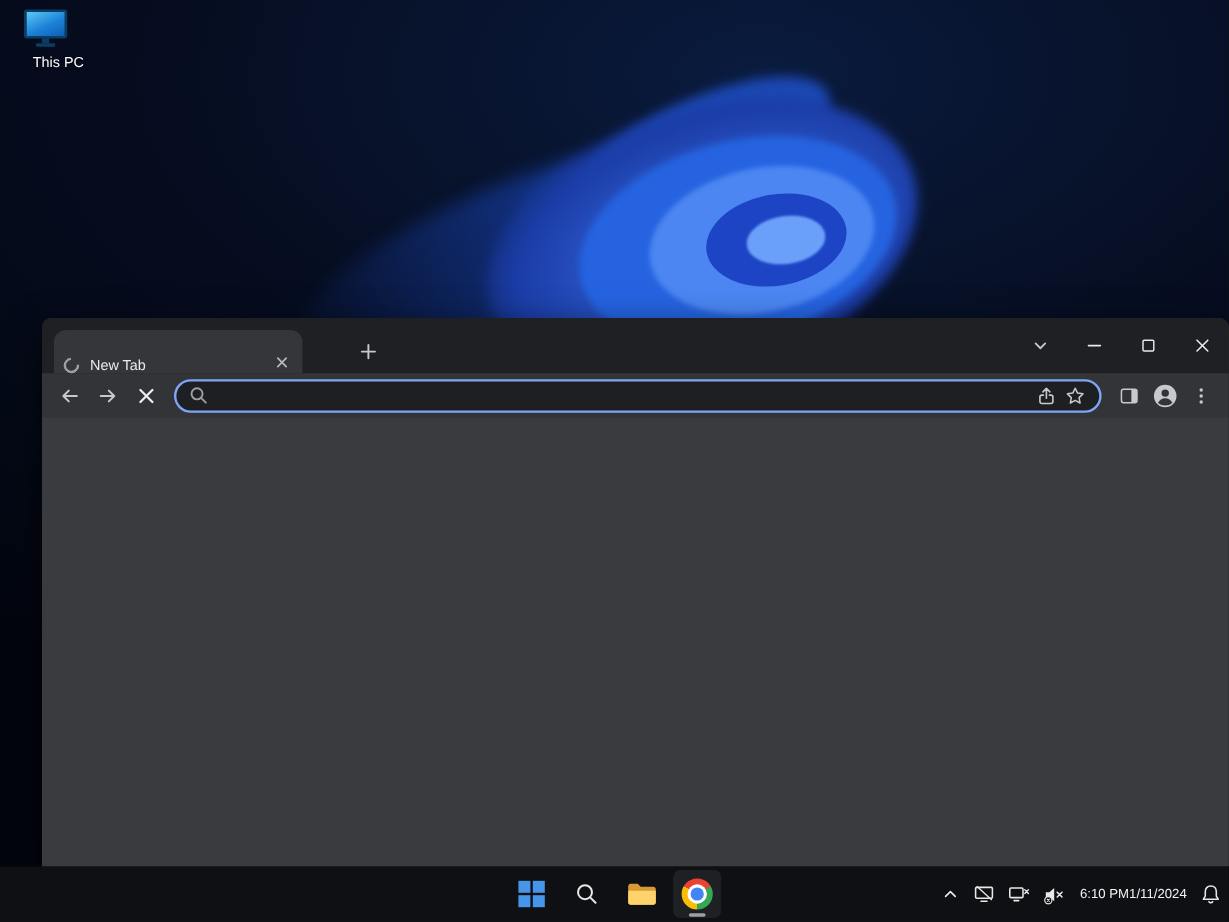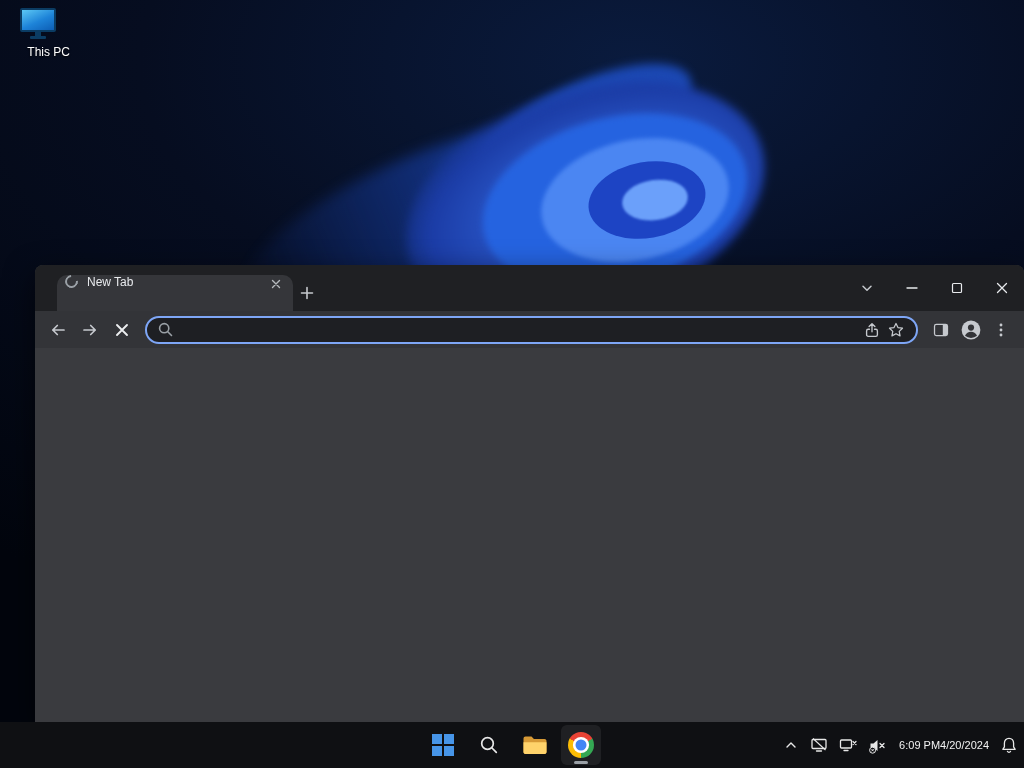--- a/index.html
+++ b/index.html
@@ -41,23 +41,23 @@
   .pc-stand { width:6px; height:4px; margin:0 auto; background:#0b3c63; }
   .pc-base  { width:16px; height:3px; margin:0 auto; background:#0b3c63; border-radius:1px; }
   .pc-label { margin-top:3px; font-size:12px; color:#ffffff; text-shadow:0 1px 2px rgba(0,0,0,.9); }
 
   
   .window { position:absolute; left:35px; top:265px; width:989px; height:457px;
             border-radius:8px 8px 0 0; background:#37383c;
             box-shadow:0 10px 30px rgba(0,0,0,.6); }
 
   .tabstrip { position:relative; height:46px; background:#1f2023; border-radius:8px 8px 0 0; }
-  .tab { position:absolute; left:22px; bottom:0; width:236px; height:36px;
+  .tab { position:absolute; left:10px; bottom:0; width:207px; height:36px;
          background:#35363a; border-radius:10px 10px 0 0;
-         display:flex; align-items:flex-start; padding:0 8px; }
+         display:flex; align-items:flex-end; padding:0 8px; }
   .throbber { width:13px; height:13px; border-radius:50%;
               border:2px solid #9aa0a6; border-top-color:transparent;
               transform:rotate(40deg); flex:0 0 auto; }
   .tab-title { margin-left:9px; font-size:12px; color:#e8eaed; flex:1 1 auto;
                white-space:nowrap; overflow:hidden; }
   .icon-btn { display:flex; align-items:center; justify-content:center;
               background:transparent; border:none; cursor:pointer; padding:0; }
   .tab-close { width:18px; height:18px; border-radius:50%; }
   .newtab { position:absolute; left:258px; bottom:4px; width:28px; height:28px; border-radius:50%; }
 
@@ -276,22 +276,22 @@
     </button>
     <button class="icon-btn">
       <svg width="20" height="17" viewBox="0 0 20 17">
           <path d="M2.5 6.5h3L9.5 3v11L5.5 10.5h-3z" fill="#e8e8e8"></path>
           <path d="M12 6.5l4 4M16 6.5l-4 4" stroke="#e8e8e8" stroke-width="1.3" stroke-linecap="round"></path>
           <circle cx="4.6" cy="13.2" r="3" fill="#101114" stroke="#e8e8e8" stroke-width="1"></circle>
           <path d="M3.5 12.1l2.2 2.2M5.7 12.1l-2.2 2.2" stroke="#e8e8e8" stroke-width="1"></path>
         </svg>
     </button>
     <button class="icon-btn clock">
-      <div>6:09 PM</div>
-      <div>4/20/2024</div>
+      <div>6:10 PM</div>
+      <div>1/11/2024</div>
     </button>
     <button class="icon-btn">
       <svg width="18" height="18" viewBox="0 0 18 18">
           <path d="M9 2.3c-2.9 0-4.6 2.1-4.6 4.9v3.6L2.8 13.3h12.4L13.6 10.8V7.2c0-2.8-1.7-4.9-4.6-4.9z" fill="none" stroke="#e8e8e8" stroke-width="1.3" stroke-linejoin="round"></path>
           <path d="M7.4 15.3a1.8 1.8 0 0 0 3.2 0" fill="none" stroke="#e8e8e8" stroke-width="1.2" stroke-linecap="round"></path>
         </svg>
     </button>
   </div>
 </div>
 

